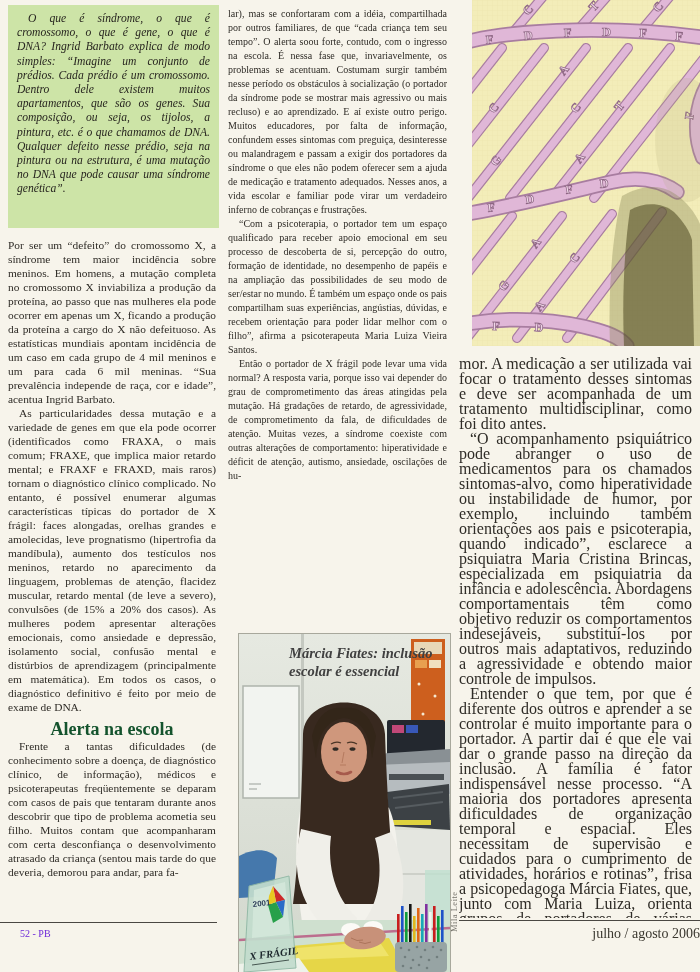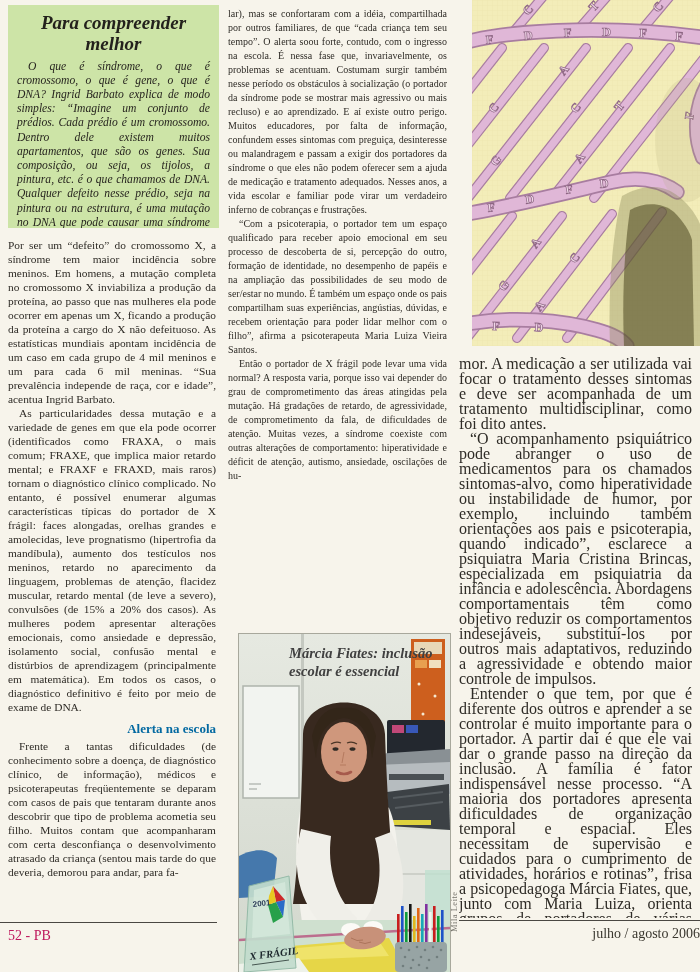--- a/index.html
+++ b/index.html
@@ -12,43 +12,42 @@
                   line-height:1.12;color:#23211c;margin:0 0 5px 0;}
   #infobox .body{font-size:11.6px;font-style:italic;line-height:14.2px;text-align:justify;
                  text-indent:11px;color:#27251f;margin:0;}
   
   .col{position:absolute;text-align:justify;}
   .col p{margin:0;}
   .ind{text-indent:11px;}
   #col-left{left:8px;top:238px;width:208px;height:678px;font-size:11.4px;line-height:14px;overflow:hidden;}
   #col-mid{left:228px;top:7px;width:219px;height:622px;font-size:10px;line-height:14px;overflow:hidden;}
   #col-right{left:459px;top:356px;width:233px;height:562px;font-size:16px;line-height:15px;overflow:hidden;}
-  .red-head{color:#0369a1;font-weight:bold;font-size:13px;margin:8px 0 3px 0 !important;text-align:right;}
+  .red-head{color:#14532d;font-weight:bold;font-size:18px;margin:8px 0 3px 0 !important;text-align:center;}
   
   #dna{position:absolute;left:472px;top:0;width:228px;height:346px;overflow:hidden;}
   
   #photo{position:absolute;left:239px;top:634px;width:211px;height:338px;overflow:hidden;outline:1px solid #a8a89c;}
   #photo-caption{position:absolute;left:50px;top:11px;width:158px;font-size:14.5px;font-weight:bold;
                  font-style:italic;line-height:1.22;color:#404040;}
   #photo-credit{position:absolute;left:449px;top:846px;width:12px;height:86px;writing-mode:vertical-rl;
                 transform:rotate(180deg);font-size:8.5px;color:#76736c;letter-spacing:.5px;}
   
   .rule{position:absolute;height:1px;background:#4a4742;}
   #rule-left{left:0;top:922px;width:217px;}
   #rule-right{left:459px;top:920px;width:241px;}
-  #footer-left{position:absolute;left:8px;top:928px;font-size:14px;color:#be185d;}
+  #footer-left{position:absolute;left:20px;top:928px;font-size:10px;color:#6d28d9;}
   #footer-right{position:absolute;right:0;top:926px;font-size:14px;color:#3a372f;}
 </style>
 </head>
 <body>
 
 <div id="page">
 
   <div id="infobox">
-    <p class="title">Para compreender melhor</p>
     <p class="body">O que é síndrome, o que é cromossomo, o que é gene, o que é DNA? Ingrid Barbato explica de modo simples: “Imagine um conjunto de prédios. Cada prédio é um cromossomo. Dentro dele existem muitos apartamentos, que são os genes. Sua composição, ou seja, os tijolos, a pintura, etc. é o que chamamos de DNA. Qualquer defeito nesse prédio, seja na pintura ou na estrutura, é uma mutação no DNA que pode causar uma síndrome genética”.</p>
   </div>
 
   <div id="col-left" class="col">
     <p>Por ser um “defeito” do cromossomo X, a síndrome tem maior incidência sobre meninos. Em homens, a mutação completa no cromossomo X inviabiliza a produção da proteína, ao passo que nas mulheres ela pode ocorrer em apenas um X, ficando a produção da proteína a cargo do X não defeituoso. As estatísticas mundiais apontam incidência de um caso em cada grupo de 4 mil meninos e um para cada 6 mil meninas. “Sua prevalência independe de raça, cor e idade”, acentua Ingrid Barbato.</p>
     <p class="ind">As particularidades dessa mutação e a variedade de genes em que ela pode ocorrer (identificados como FRAXA, o mais comum; FRAXE, que implica maior retardo mental; e FRAXF e FRAXD, mais raros) tornam o diagnóstico clínico complicado. No entanto, é possível enumerar algumas características típicas do portador de X frágil: faces alongadas, orelhas grandes e amolecidas, leve prognatismo (hipertrofia da mandíbula), aumento dos testículos nos meninos, retardo no aparecimento da linguagem, problemas de atenção, flacidez muscular, retardo mental (de leve a severo), convulsões (de 15% a 20% dos casos). As mulheres podem apresentar alterações emocionais, como ansiedade e depressão, isolamento social, confusão mental e distúrbios de aprendizagem (principalmente em matemática). Em todos os casos, o diagnóstico definitivo é feito por meio de exame de DNA.</p>
     <p class="red-head">Alerta na escola</p>
     <p class="ind">Frente a tantas dificuldades (de conhecimento sobre a doença, de diagnóstico clínico, de informação), médicos e psicoterapeutas freqüentemente se deparam com casos de pais que tentaram durante anos descobrir que tipo de problema acometia seu filho. Muitos contam que acompanharam com certa desconfiança o desenvolvimento atrasado da criança (sentou mais tarde do que deveria, demorou para andar, para fa-</p>
   </div>
 

